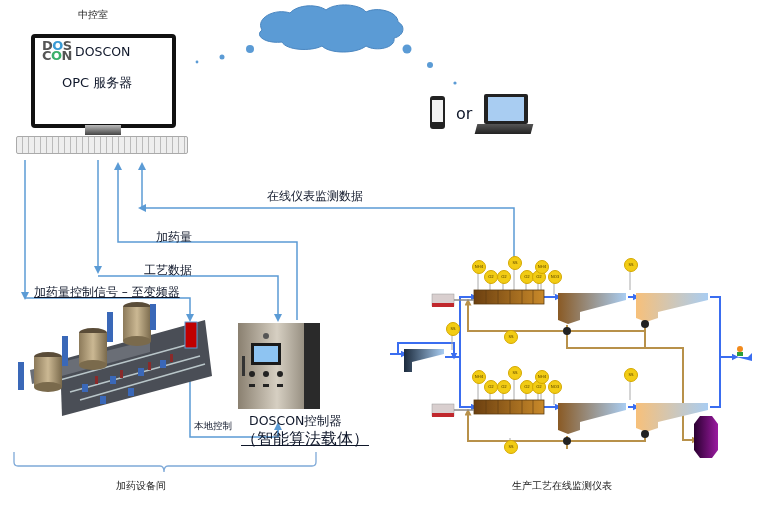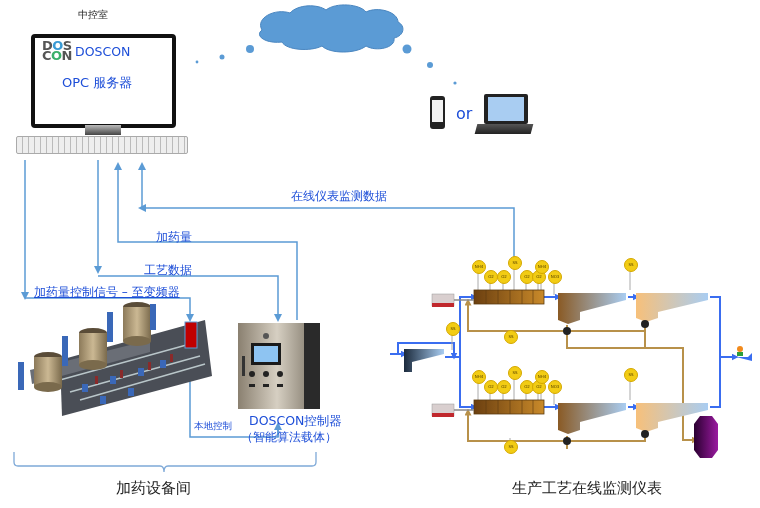--- a/index.html
+++ b/index.html
@@ -1,20 +1,20 @@
 <!DOCTYPE html>
 <html><head>
 <meta charset="utf-8">
 <style>
   html,body{margin:0;padding:0;background:#fff;}
   body{width:760px;height:508px;position:relative;overflow:hidden;font-family:"DejaVu Sans","Liberation Sans",sans-serif;color:#222;}
   .abs{position:absolute;}
   svg{position:absolute;left:0;top:0;}
-  .lbl{position:absolute;font-size:12px;color:#1d4ed8;white-space:nowrap;}
-  .title{position:absolute;font-size:15px;color:#222;white-space:nowrap;}
+  .lbl{position:absolute;font-size:12px;color:#0f172a;white-space:nowrap;}
+  .title{position:absolute;font-size:10px;color:#222;white-space:nowrap;}
   .small{font-size:9.5px;}
 </style>
 </head>
 <body>
 
 <svg width="760" height="508" viewBox="0 0 760 508">
   <defs>
     <marker id="arr" markerWidth="8" markerHeight="8" refX="4" refY="4" orient="auto" markerUnits="userSpaceOnUse">
       <path d="M0,0 L8,4 L0,8 z" fill="#5b9bd5"></path>
     </marker>
@@ -266,28 +266,28 @@
 
 <div class="abs" style="left:430px;top:96px;width:15px;height:33px;background:#222;border-radius:3px;">
   <div style="position:absolute;left:2px;top:4px;width:11px;height:22px;background:#f2f2f2;"></div>
 </div>
 <div class="lbl" style="left:456px;top:104px;font-size:16px;">or</div>
 <div class="abs" style="left:484px;top:94px;width:44px;height:30px;background:#222;border-radius:2px;">
   <div style="position:absolute;left:4px;top:3px;width:36px;height:24px;background:#a9cdf2;"></div>
 </div>
 <div class="abs" style="left:476px;top:124px;width:56px;height:10px;background:linear-gradient(#555,#222);transform:skewX(-15deg);"></div>
 
-<div class="lbl" style="left:267px;top:188px;margin-left:24px;">在线仪表监测数据</div>
+<div class="lbl" style="left:267px;top:188px;">在线仪表监测数据</div>
 <div class="lbl" style="left:156px;top:229px;">加药量</div>
 <div class="lbl" style="left:144px;top:262px;">工艺数据</div>
 <div class="lbl" style="left:34px;top:284px;text-decoration:underline;">加药量控制信号 – 至变频器</div>
 <div class="lbl small" style="left:194px;top:420px;text-align:center;">本地控制</div>
 
 <div class="lbl" style="left:249px;top:413px;font-size:12.5px;">DOSCON控制器</div>
-<div class="lbl" style="left:241px;top:429px;font-size:12px;">（智能算法载体）</div>
+<div class="lbl" style="left:241px;top:429px;font-size:16px;text-decoration:underline;">（智能算法载体）</div>
 
 <div class="title" style="left:116px;top:479px;">加药设备间</div>
 <div class="title" style="left:512px;top:479px;">生产工艺在线监测仪表</div>
 
 <div id="sensors">
     <div class="abs" style="left: 472px; top: 260px; width: 12px; height: 12px; border-radius: 50%; background: rgb(242, 204, 20); border: 1px solid rgb(212, 168, 0); font-size: 4px; line-height: 12px; text-align: center; color: rgb(90, 69, 0); font-family: &quot;DejaVu Sans&quot;, sans-serif;">NH4</div>
     <div class="abs" style="left: 484px; top: 270px; width: 12px; height: 12px; border-radius: 50%; background: rgb(242, 204, 20); border: 1px solid rgb(212, 168, 0); font-size: 4px; line-height: 12px; text-align: center; color: rgb(90, 69, 0); font-family: &quot;DejaVu Sans&quot;, sans-serif;">O2</div>
     <div class="abs" style="left: 497px; top: 270px; width: 12px; height: 12px; border-radius: 50%; background: rgb(242, 204, 20); border: 1px solid rgb(212, 168, 0); font-size: 4px; line-height: 12px; text-align: center; color: rgb(90, 69, 0); font-family: &quot;DejaVu Sans&quot;, sans-serif;">O2</div>
     <div class="abs" style="left: 508px; top: 256px; width: 12px; height: 12px; border-radius: 50%; background: rgb(242, 204, 20); border: 1px solid rgb(212, 168, 0); font-size: 4px; line-height: 12px; text-align: center; color: rgb(90, 69, 0); font-family: &quot;DejaVu Sans&quot;, sans-serif;">SS</div>
     <div class="abs" style="left: 520px; top: 270px; width: 12px; height: 12px; border-radius: 50%; background: rgb(242, 204, 20); border: 1px solid rgb(212, 168, 0); font-size: 4px; line-height: 12px; text-align: center; color: rgb(90, 69, 0); font-family: &quot;DejaVu Sans&quot;, sans-serif;">O2</div>

